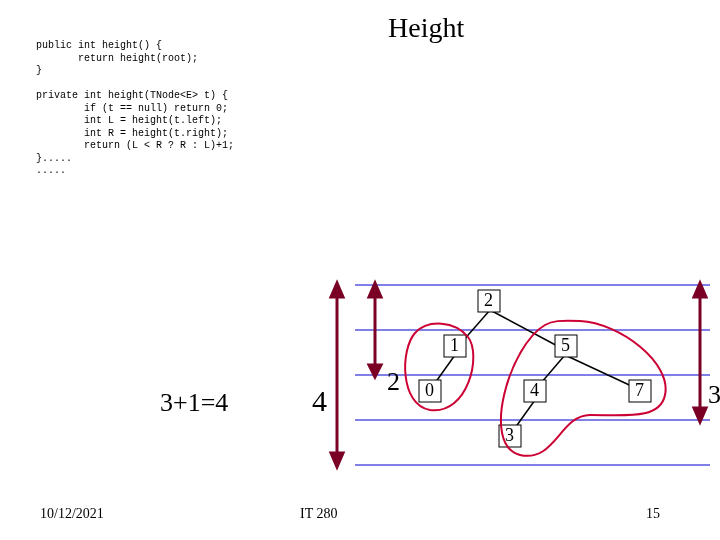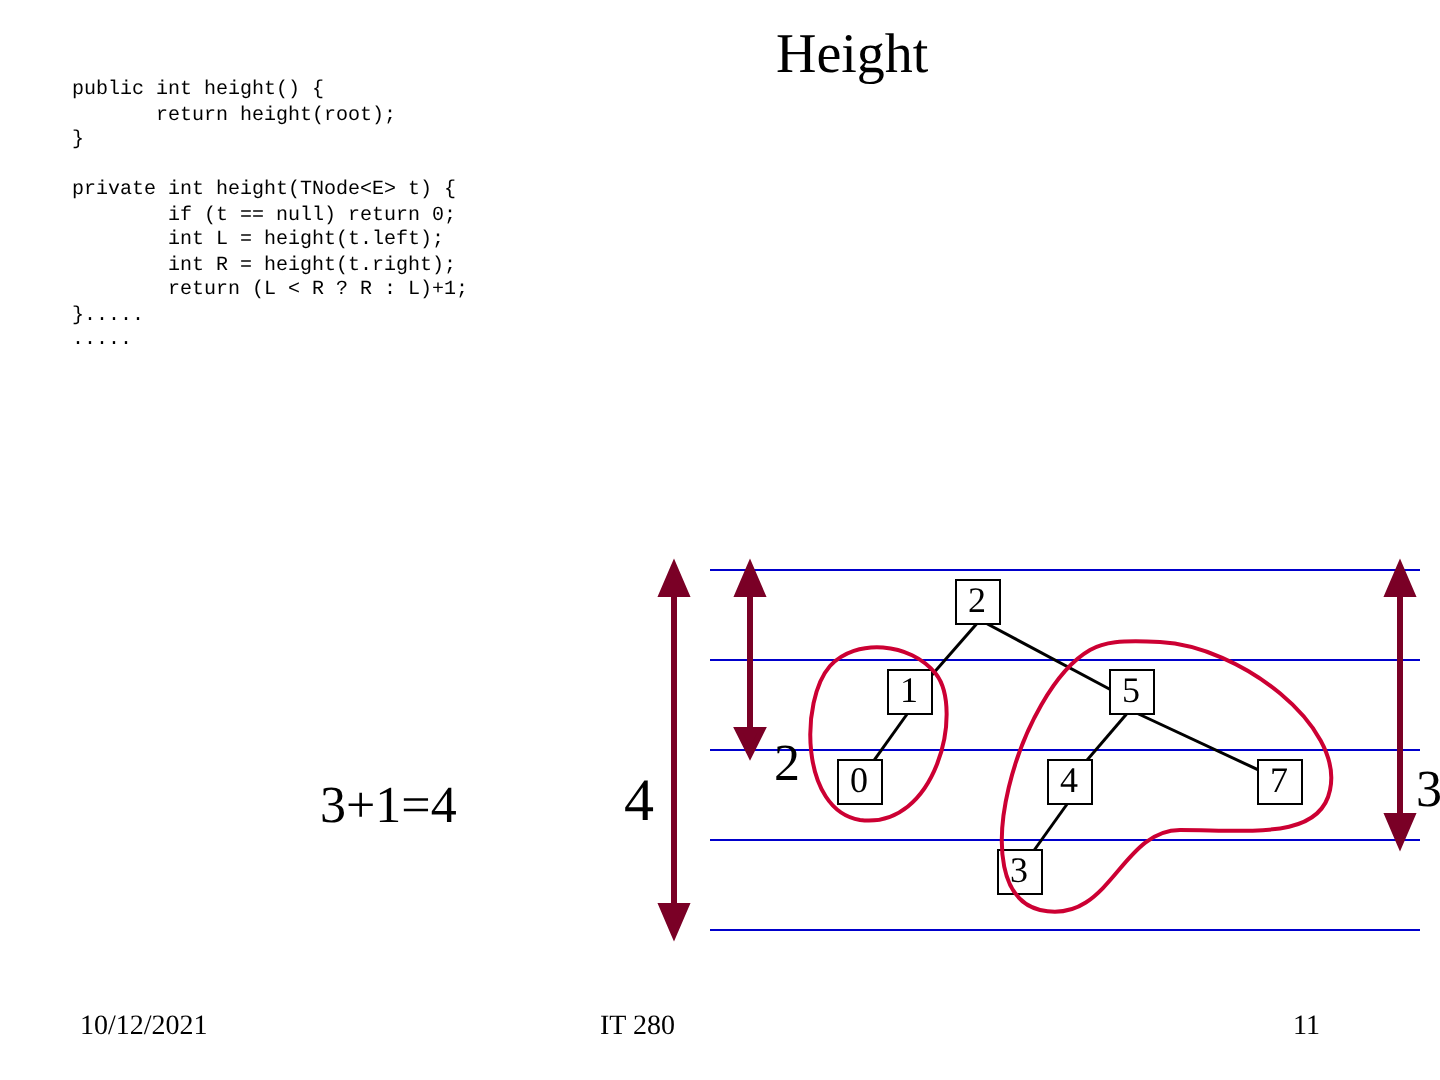--- a/index.html
+++ b/index.html
@@ -155,13 +155,13 @@
   </g>
 
   <g font-family="Times New Roman,serif" font-size="26" fill="#000">
     <text x="387" y="135">2</text>
     <text x="708" y="148">3</text>
   </g>
 </svg>
 
 <div class="footer-date">10/12/2021</div>
 <div class="footer-center">IT 280</div>
-<div class="footer-page">11</div>
+<div class="footer-page">15</div>
 
 </body></html>

